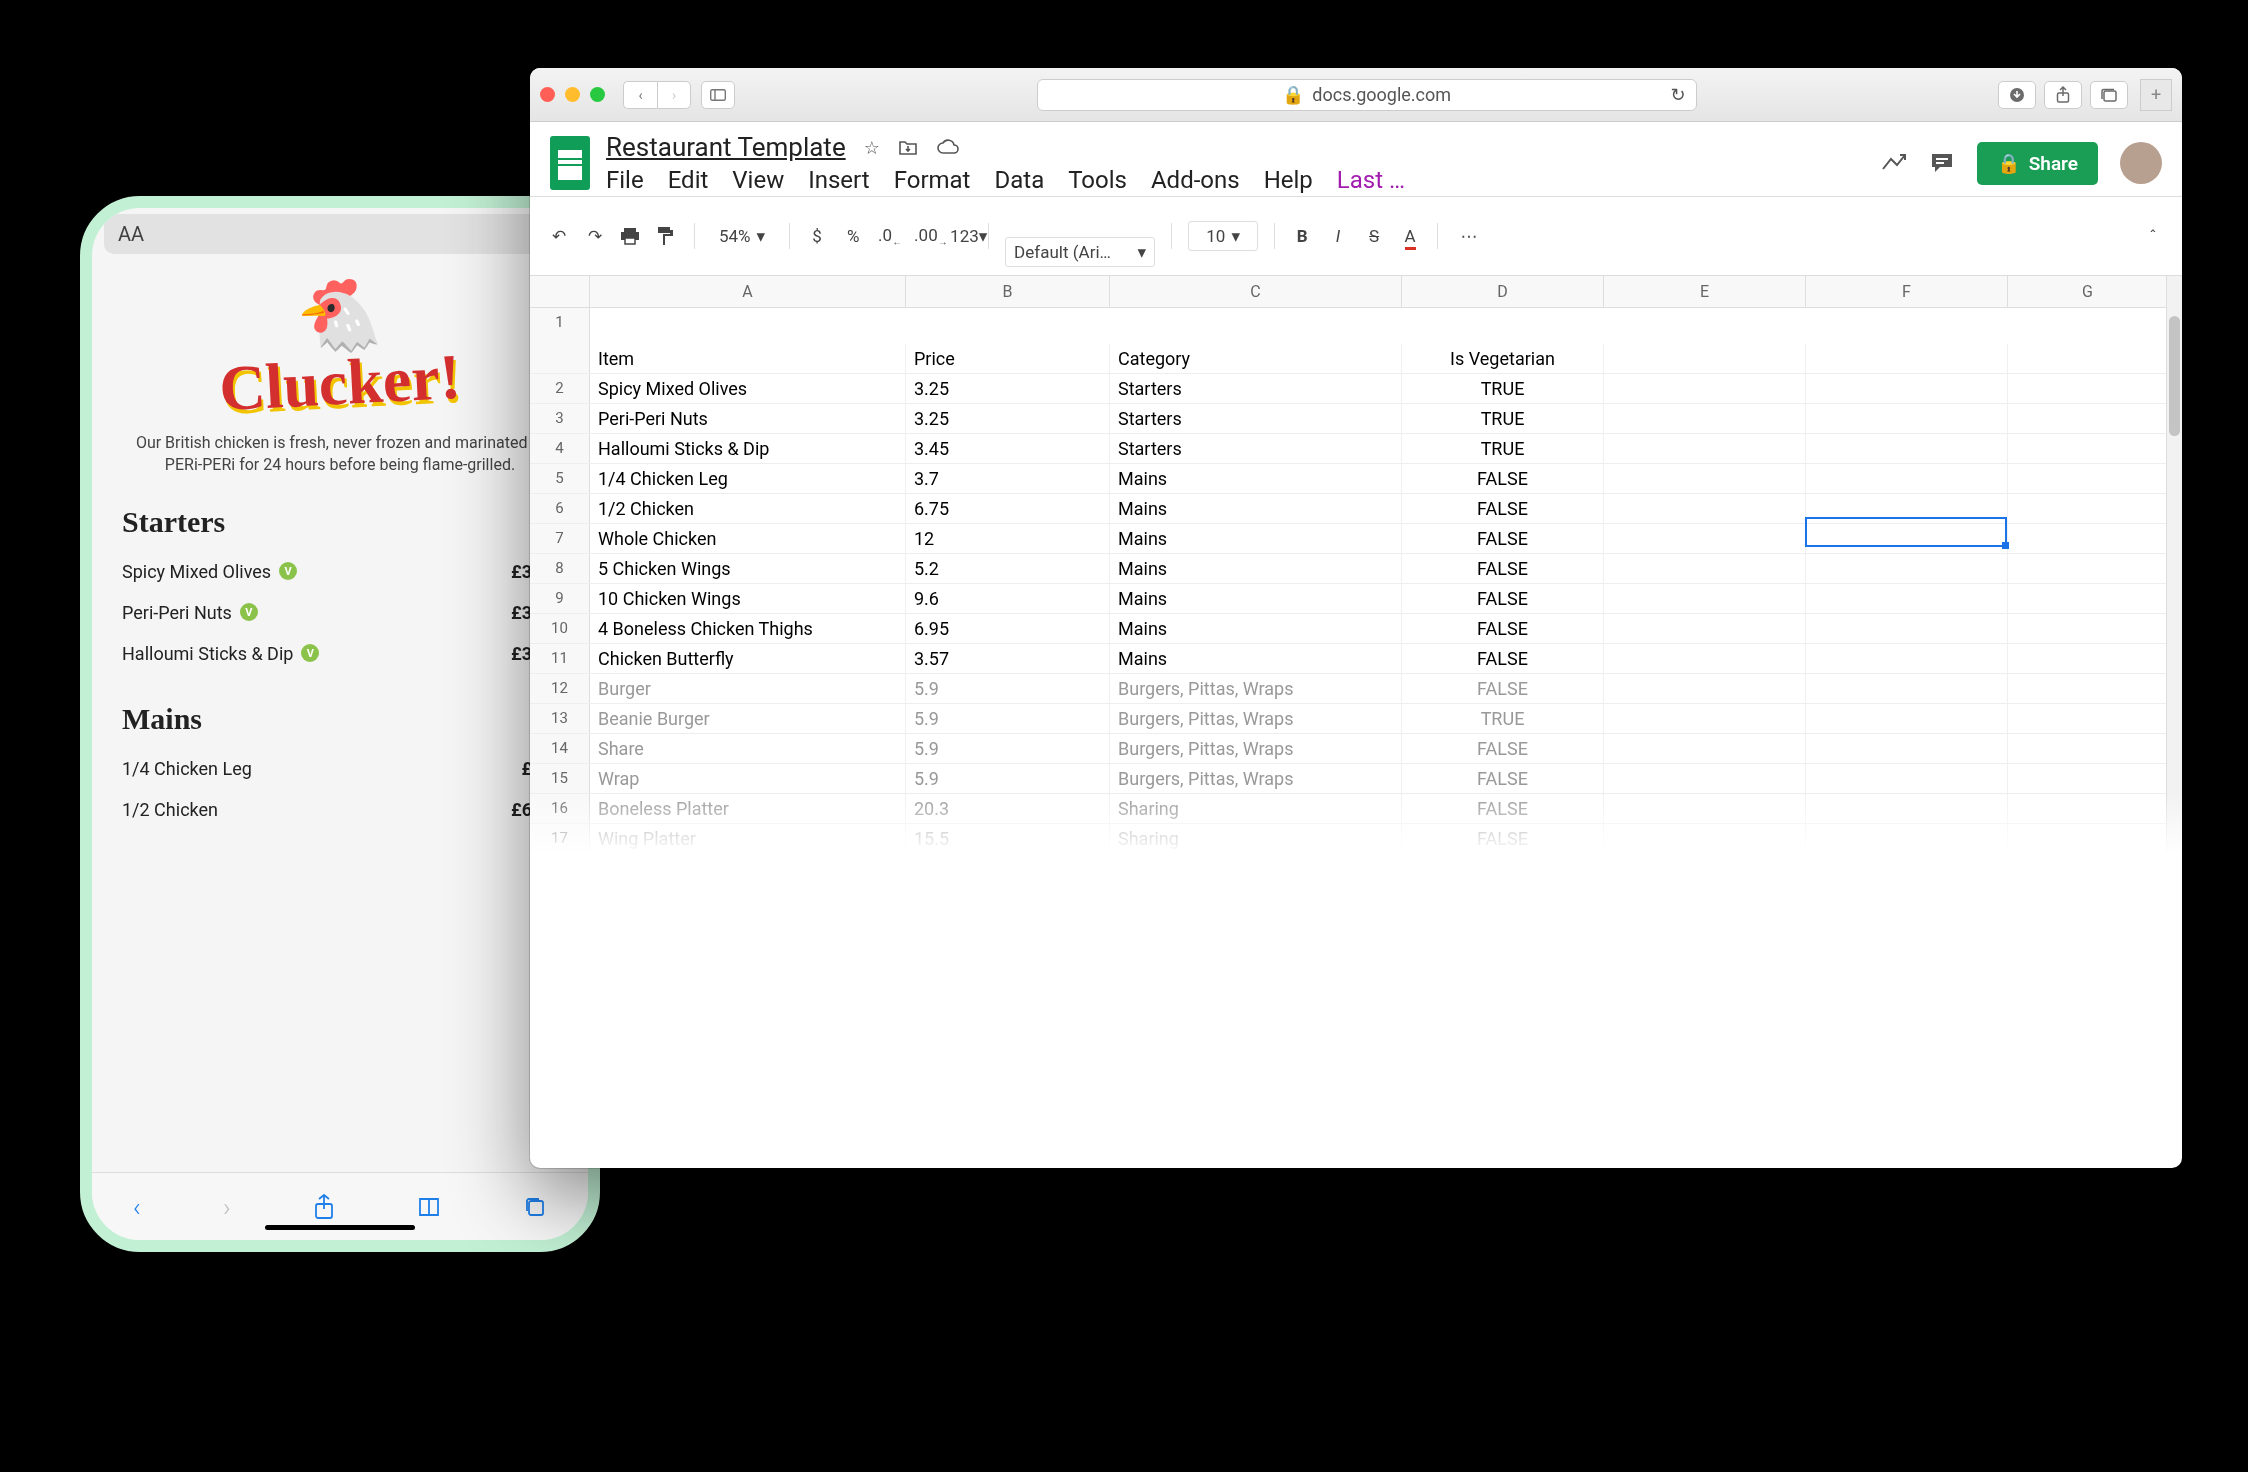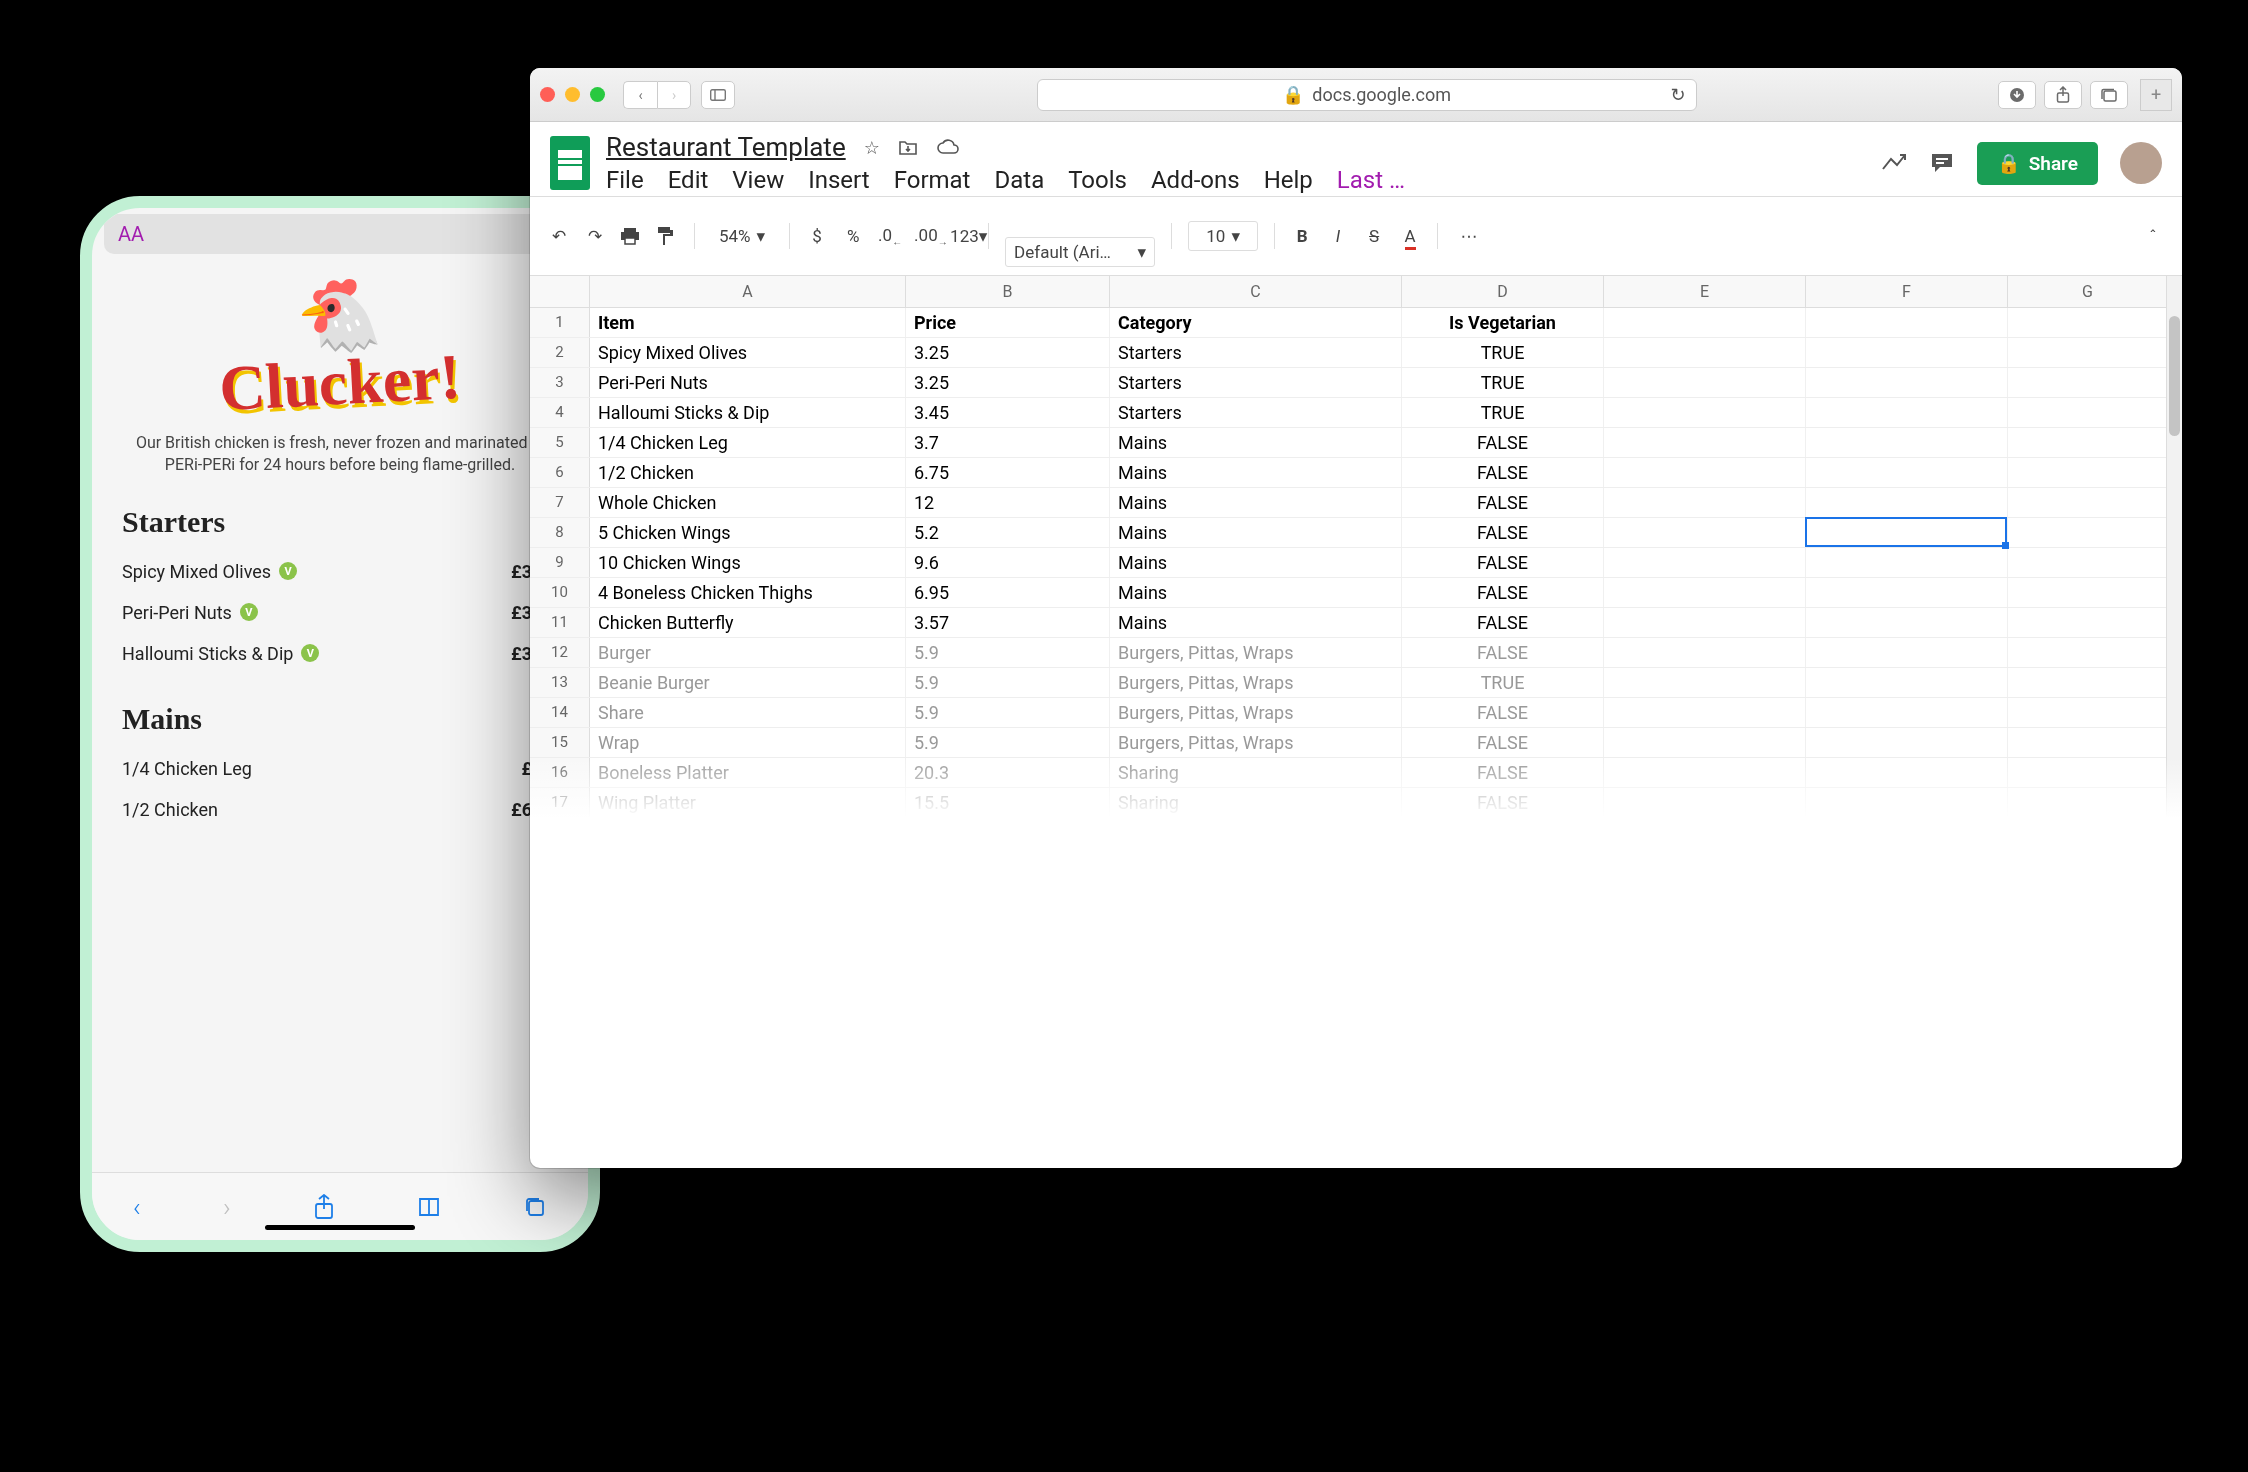--- a/index.html
+++ b/index.html
@@ -12,21 +12,21 @@
     border: 12px solid #c1f0d4; border-radius: 60px;
     background: #f5f5f5; overflow: hidden;
     box-shadow: 0 20px 60px rgba(0,0,0,0.4);
   }
   .status-bar { display:flex; justify-content:space-between; align-items:center; padding: 16px 28px 4px; font-size: 20px; font-weight: 600; }
   .status-right { display:flex; gap:6px; align-items:center; }
   .status-icon { font-size: 16px; }
   .battery { width:28px; height:14px; border:1.5px solid #000; border-radius:3px; position:relative; }
   .battery::after { content:""; position:absolute; right:-4px; top:3px; width:2px; height:6px; background:#000; border-radius:1px; }
   .battery::before { content:""; position:absolute; left:1px; top:1px; bottom:1px; width:22px; background:#000; border-radius:1px; }
-  .phone-urlbar { margin: 6px 12px; height: 40px; background:#e2e2e2; border-radius:10px; display:flex; align-items:center; justify-content:space-between; padding:0 14px; color:#a21caf; font-size:20px; }
+  .phone-urlbar { margin: 6px 12px; height: 40px; background:#e2e2e2; border-radius:10px; display:flex; align-items:center; justify-content:space-between; padding:0 14px; color:#404040; font-size:20px; }
   .phone-content { padding: 20px 30px; background:#f5f5f5; height:calc(100% - 140px); overflow:hidden; }
   .chicken { font-size:70px; text-align:center; line-height:1; }
   .logo { font-family: cursive; font-size:64px; font-weight:700; color:#d32f2f; text-align:center; text-shadow: 2px 4px 0 #f2c400; margin-top:-4px; transform: rotate(-3deg); }
   .tagline { font-size:16px; color:#444; text-align:center; margin-top:12px; line-height:1.4; }
   .section-title { font-family: cursive; font-size:30px; font-weight:700; color:#222; margin-top:28px; margin-bottom:12px; }
   .menu-row { display:flex; justify-content:space-between; align-items:center; padding:10px 0; font-size:18px; color:#222; }
   .menu-row .name { display:flex; align-items:center; gap:8px; }
   .veg { width:18px; height:18px; border-radius:50%; background:#8bc34a; color:#fff; font-size:11px; display:flex; align-items:center; justify-content:center; font-weight:700; }
   .price { font-weight:700; }
   .phone-tabbar { position:absolute; bottom:0; left:0; right:0; height:68px; background:#f7f7f7; border-top:1px solid #ddd; display:flex; justify-content:space-around; align-items:center; font-size:26px; color:#1e7fe8; }
@@ -78,21 +78,21 @@
 
   .grid { position:relative; font-size:18px; color:#000; }
   .colheaders { display:flex; background:#f8f8f8; border-bottom:1px solid #ddd; }
   .corner { width:60px; border-right:1px solid #ddd; }
   .colh { border-right:1px solid #ddd; text-align:center; padding:6px 0; color:#666; font-size:16px; }
   .rows { }
   .row { display:flex; border-bottom:1px solid #eee; }
   .rowh { width:60px; background:#f8f8f8; border-right:1px solid #ddd; text-align:center; color:#666; font-size:15px; padding:5px 0; }
   .cell { border-right:1px solid #f0f0f0; padding:4px 8px; white-space:nowrap; overflow:hidden; }
   .cell.center { text-align:center; }
-  .row.header .cell { font-weight:700; }
+  .row.header .cell { font-weight:400;margin-top:36px; }
   .row.faded .cell { color:#999; }
   .selection { position:absolute; border:2px solid #1a73e8; pointer-events:none; }
   .sel-handle { position:absolute; right:-4px; bottom:-4px; width:7px; height:7px; background:#1a73e8; }
   .vscroll { position:absolute; right:0; top:0; bottom:0; width:16px; background:#f2f2f2; border-left:1px solid #ddd; }
   .vscroll-thumb { position:absolute; left:2px; right:2px; top:40px; height:120px; background:#c4c4c4; border-radius:6px; }
 
   
   .cA{width:316px}.cB{width:204px}.cC{width:292px}.cD{width:202px}.cE{width:202px}.cF{width:202px}.cG{width:160px}
 
   

